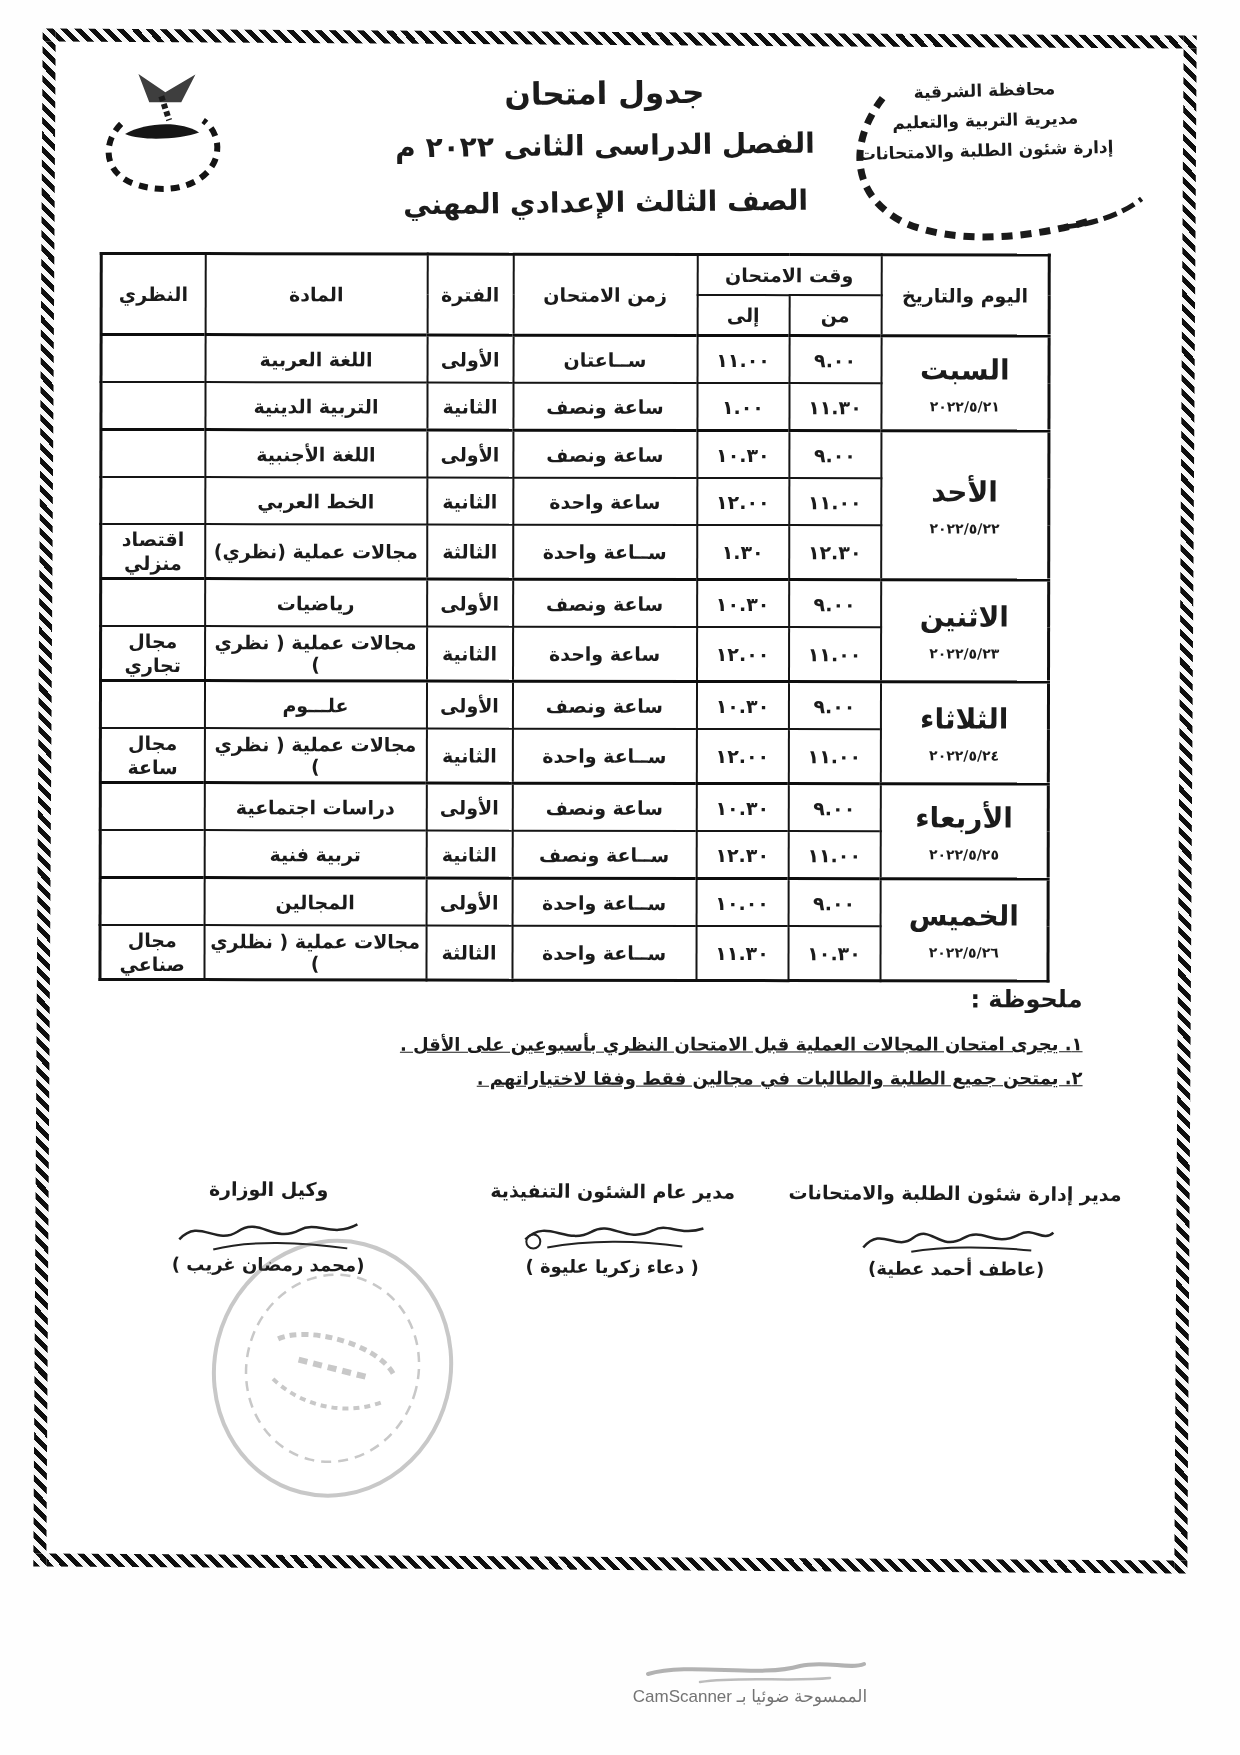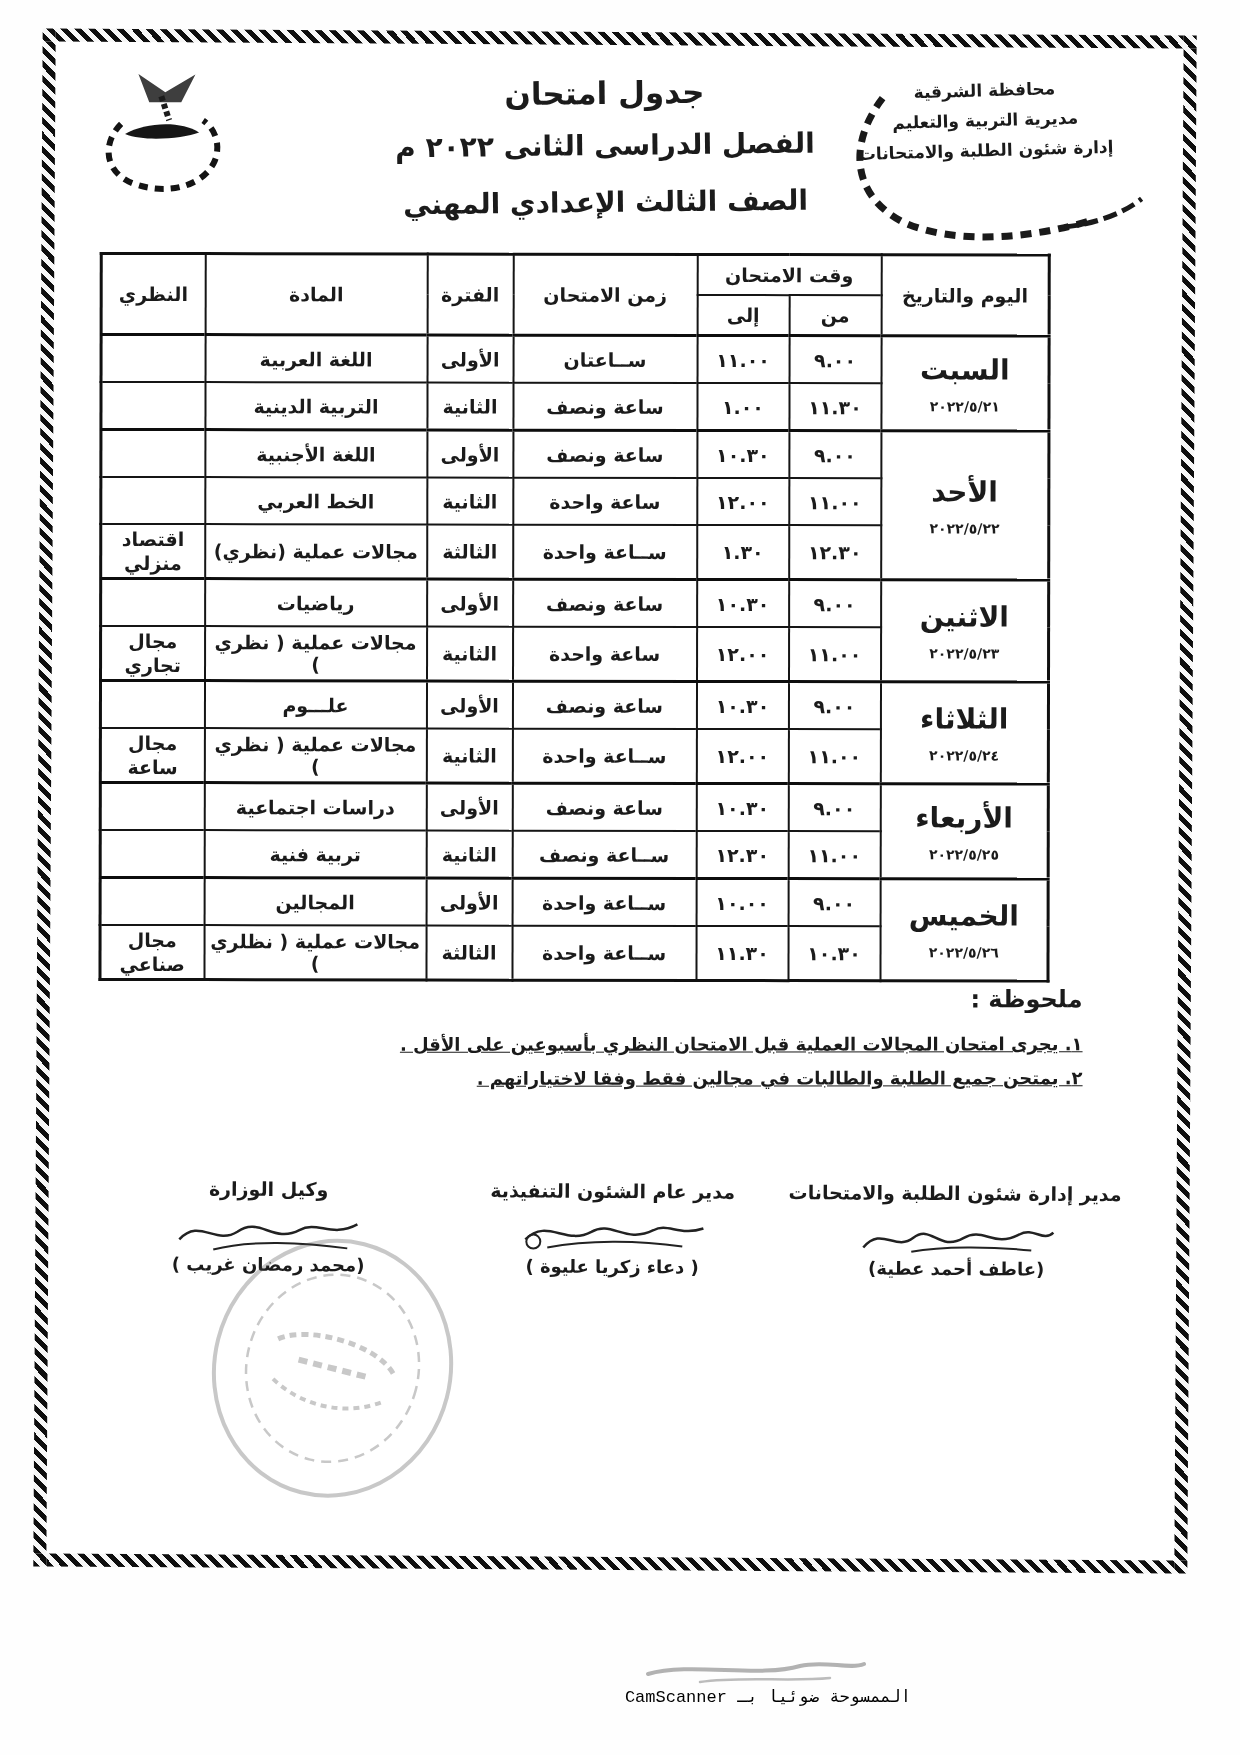--- a/index.html
+++ b/index.html
@@ -52,23 +52,23 @@
   
   .signatures{position:absolute;top:1135px;right:0;width:100%;display:flex;justify-content:space-between;padding:0 55px;box-sizing:border-box;}
   .sig-block{width:330px;text-align:center;}
   .sig-title{font-size:19px;font-weight:bold;white-space:nowrap;}
   .sig-scribble{width:210px;height:58px;margin:4px auto -8px auto;display:block;}
   .sig-name{font-size:18px;font-weight:bold;}
   .stamp{position:absolute;top:1160px;left:130px;width:310px;height:330px;opacity:.55;}
   
   .smudge{position:absolute;top:1652px;left:640px;width:230px;height:40px;opacity:.65;}
   .camscanner{
-    position:absolute;top:1686px;left:768px;transform:translateX(-50%);
-    font-size:17px;color:#000000;direction:rtl;white-space:nowrap;
-    font-family:Liberation Mono, monospace;
+    position:absolute;top:1686px;left:750px;transform:translateX(-50%);
+    font-size:17px;color:#737373;direction:rtl;white-space:nowrap;
+    font-family:Liberation Sans, sans-serif;
   }
 </style>
 </head>
 <body>
 
 <div class="page">
   <div class="frame">
 
     <div class="org-block">
       <svg class="org-laurel" viewBox="0 0 330 170">

